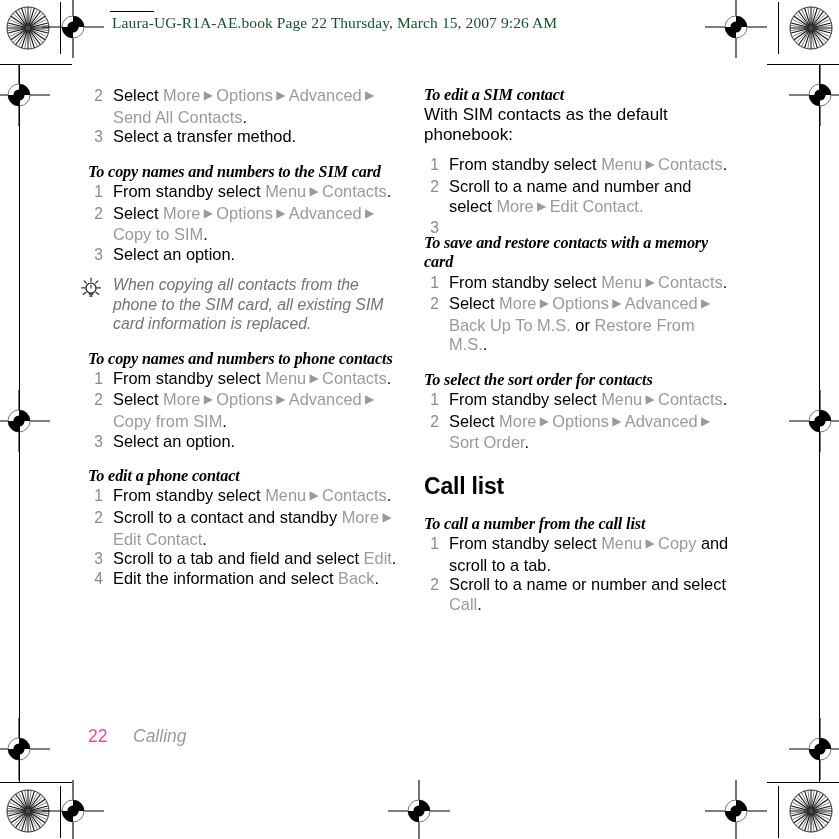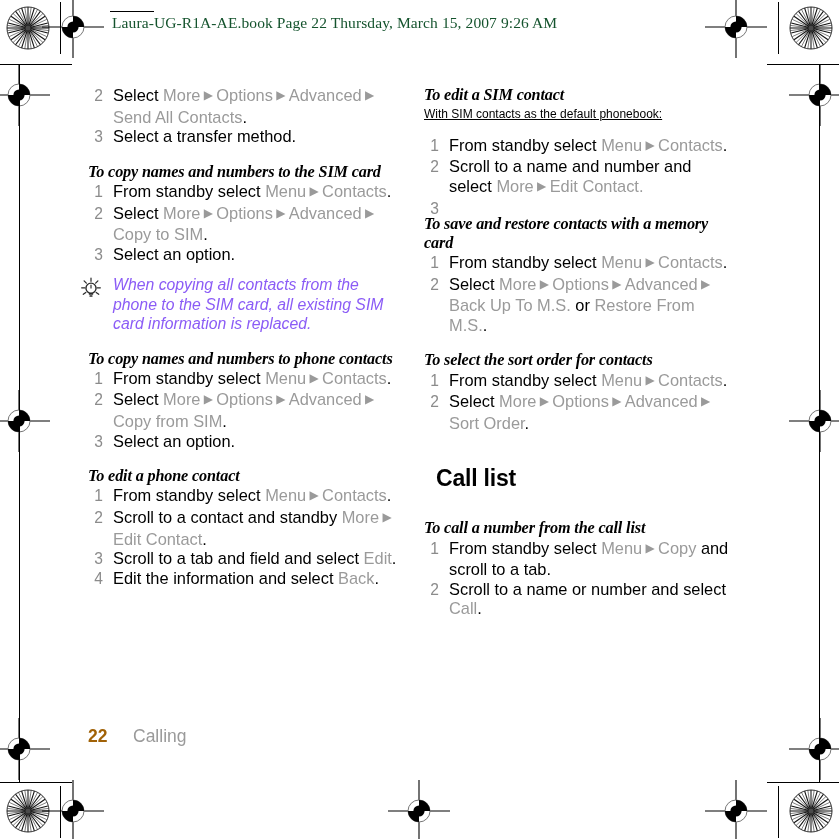--- a/index.html
+++ b/index.html
@@ -64,31 +64,30 @@
     margin: 0;
     padding: 0;
     color: #000;
     letter-spacing: -0.15px;
     font-family: Liberation Serif, serif;
   }
   .h-section {
     font-size: 23px;
     line-height: 26px;
     font-weight: bold;
-    margin: 12px;
+    margin: 0;
     padding: 0;
     color: #000;
     letter-spacing: -0.2px;
   }
   .body-text {
-    font-size: 12px;
+    font-size: 17px;
     line-height: 19.6px;
     margin: 0;
     color: #000;
-    text-decoration: underline;
   }
 
   
   .steps { margin: 0; padding: 0; list-style: none; }
   .step {
     position: relative;
     padding-left: 25px;
     font-size: 16.4px;
     line-height: 19.6px;
     color: #000;
@@ -107,21 +106,21 @@
   .ui { color: #9a9a9a; }
   .arrow { color: #9a9a9a; font-size: 12px; position: relative; top: -2px; }
 
   
   .tip {
     position: relative;
     padding-left: 25px;
     font-style: italic;
     font-size: 15.8px;
     line-height: 19.4px;
-    color: #8b5cf6;
+    color: #737373;
   }
   .tip-icon {
     position: absolute;
     left: -10px;
     top: 1px;
     width: 26px;
     height: 26px;
   }
 
   .gap-sm { height: 11px; }
@@ -131,26 +130,26 @@
   
   #page-footer {
     position: absolute;
     left: 88px;
     top: 726px;
     font-size: 17.5px;
     line-height: 20px;
     white-space: nowrap;
   }
   #page-footer .folio {
-    font-weight: bold;
-    color: #a16207;
+    font-weight: normal;
+    color: #ec4899;
     display: inline-block;
     width: 45px;
   }
-  #page-footer .chapter { color: #9a9a9a; }
+  #page-footer .chapter { color: #9a9a9a; font-style: italic; }
 </style>
 </head>
 <body>
 
 <div class="mark-layer">
 
   <svg width="0" height="0" style="position:absolute" aria-hidden="true">
     <defs>
       <g id="regstar">
         <circle cx="22" cy="22" r="21" fill="#ffffff" stroke="#555" stroke-width="0.5"></circle>

